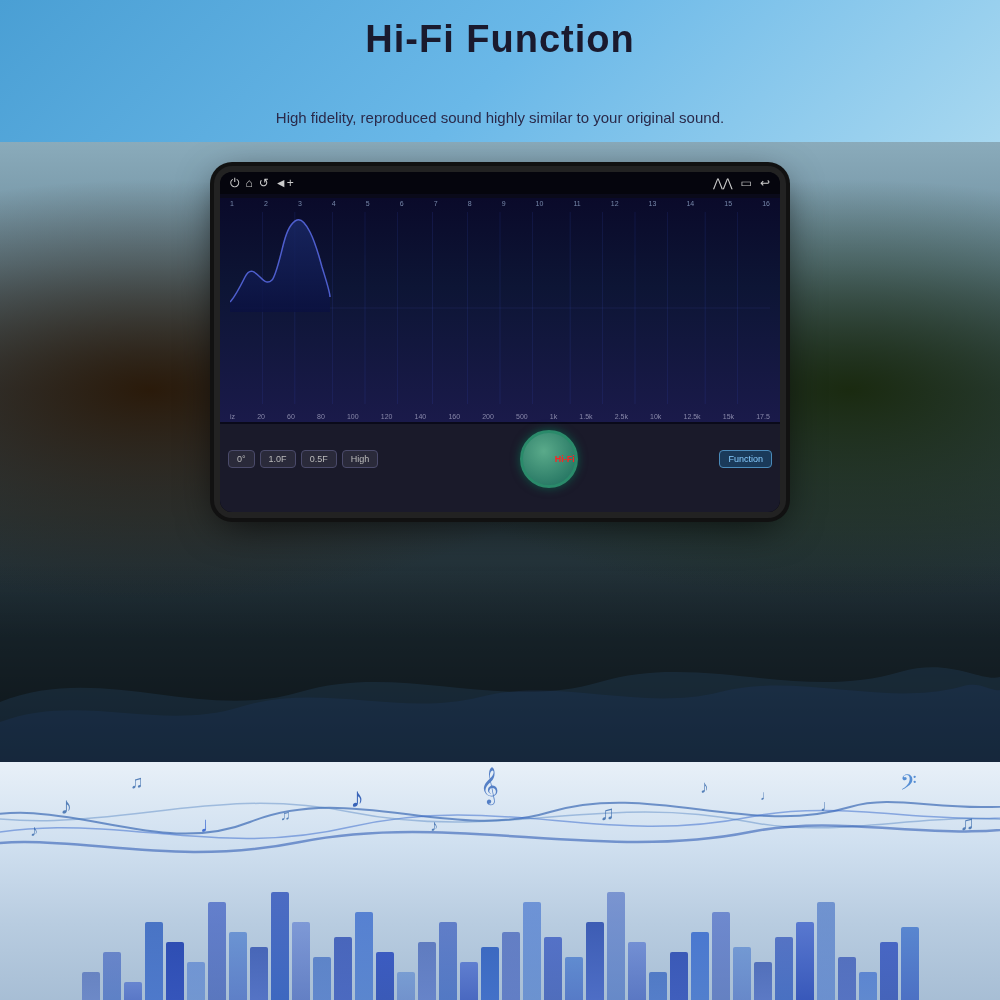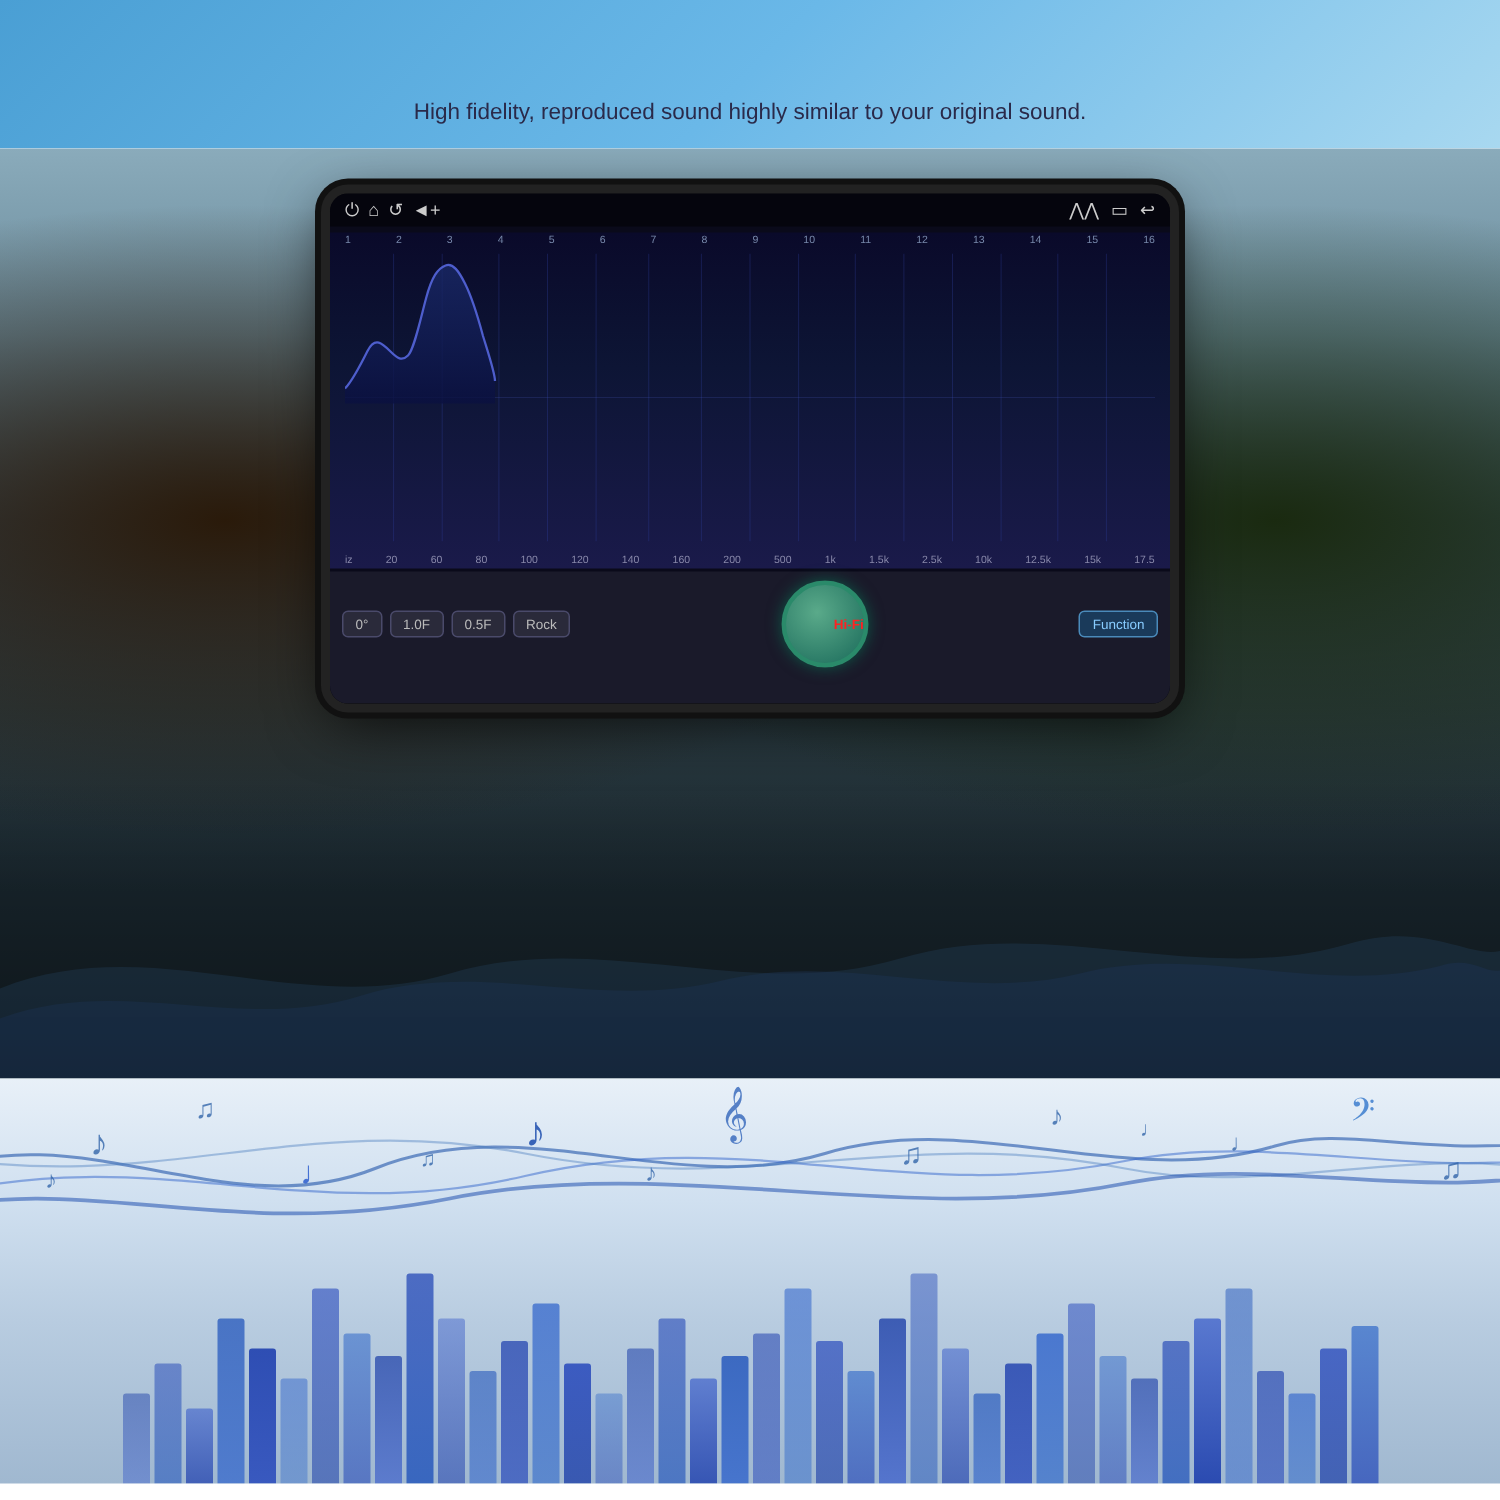--- a/index.html
+++ b/index.html
@@ -230,20 +230,21 @@
       top: 0;
       left: 0;
       width: 100%;
       height: 130px;
     }
   </style>
 </head>
 <body>
 
 <div class="header">
+  <div class="header-title">Hi-Fi Function</div>
   <div class="header-subtitle">High fidelity, reproduced sound highly similar to your original sound.</div>
 </div>
 
 <div class="car-section">
   <div class="car-bg"></div>
 
   <div class="screen-unit">
     <div class="screen-display">
 
       <div class="screen-top-bar">
@@ -332,21 +333,21 @@
           <span>17.5</span>
         </div>
       </div>
 
       <div class="screen-controls">
 
         <div class="controls-row">
           <button class="ctrl-btn">0°</button>
           <button class="ctrl-btn">1.0F</button>
           <button class="ctrl-btn">0.5F</button>
-          <button class="ctrl-btn">Rock</button>
+          <button class="ctrl-btn">High</button>
           <div class="spacer"></div>
           <div class="hifi-btn">
             <span style="color:#ff2222;font-size:9px;font-weight:900;">Hi-Fi</span>
           </div>
           <div class="spacer"></div>
           <button class="ctrl-btn active">Function</button>
         </div>
 
       </div>
 

